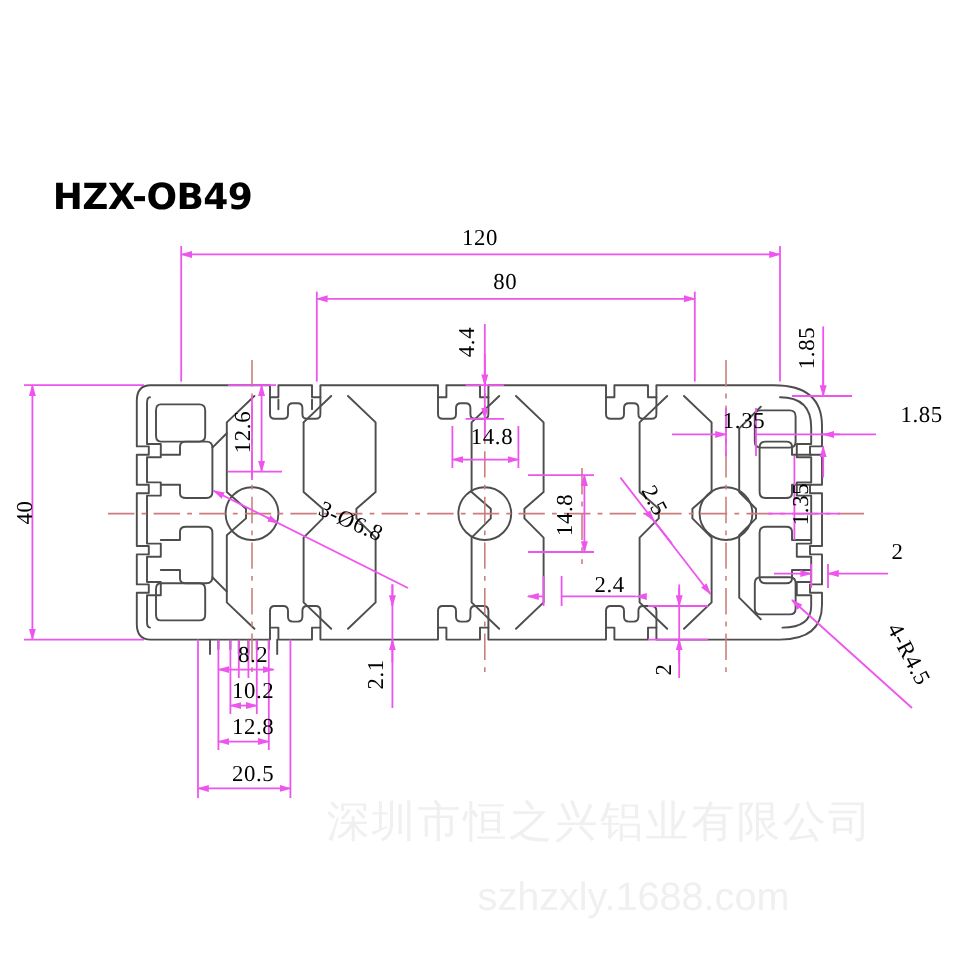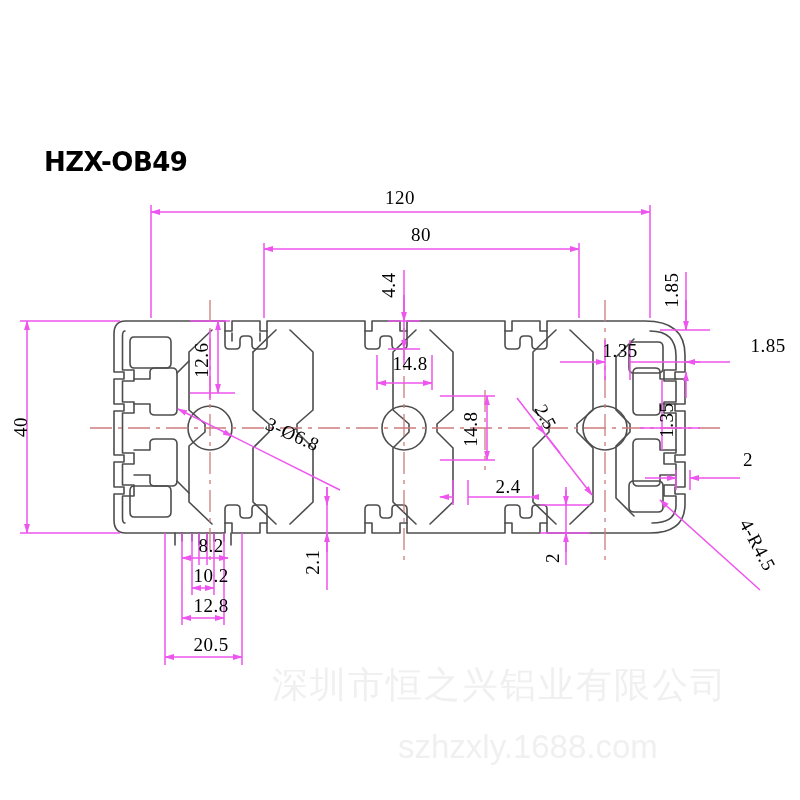--- a/index.html
+++ b/index.html
@@ -2,21 +2,21 @@
 <html><head>
 <meta charset="utf-8">
 <style>
   html,body{margin:0;padding:0;background:#ffffff;}
   body{width:800px;height:800px;position:relative;overflow:hidden;
        font-family:"Liberation Serif", serif;}
   #stage{position:absolute;left:0;top:0;width:800px;height:800px;}
   .title{
     position:absolute; left:44px; top:147px;
     font-family:"DejaVu Sans", sans-serif;
-    font-weight:bold; font-size:26px; letter-spacing:-0.5px;
+    font-weight:bold; font-size:30px; letter-spacing:-0.5px;
     color:#000; white-space:nowrap;
   }
   .wm{
     position:absolute; white-space:nowrap;
     color:#f0f0f0; font-family:"Liberation Sans", sans-serif;
   }
   #wm-cn{ left:272px; top:661px; font-size:36px; letter-spacing:2px; }
   #wm-url{ left:398px; top:728px; font-size:33px; letter-spacing:0px; }
   svg{display:block;}
   .dimtxt{

